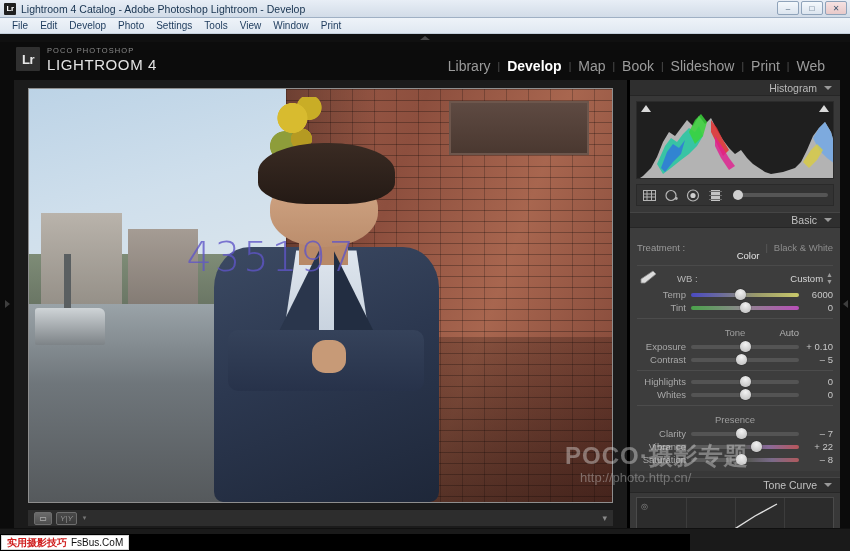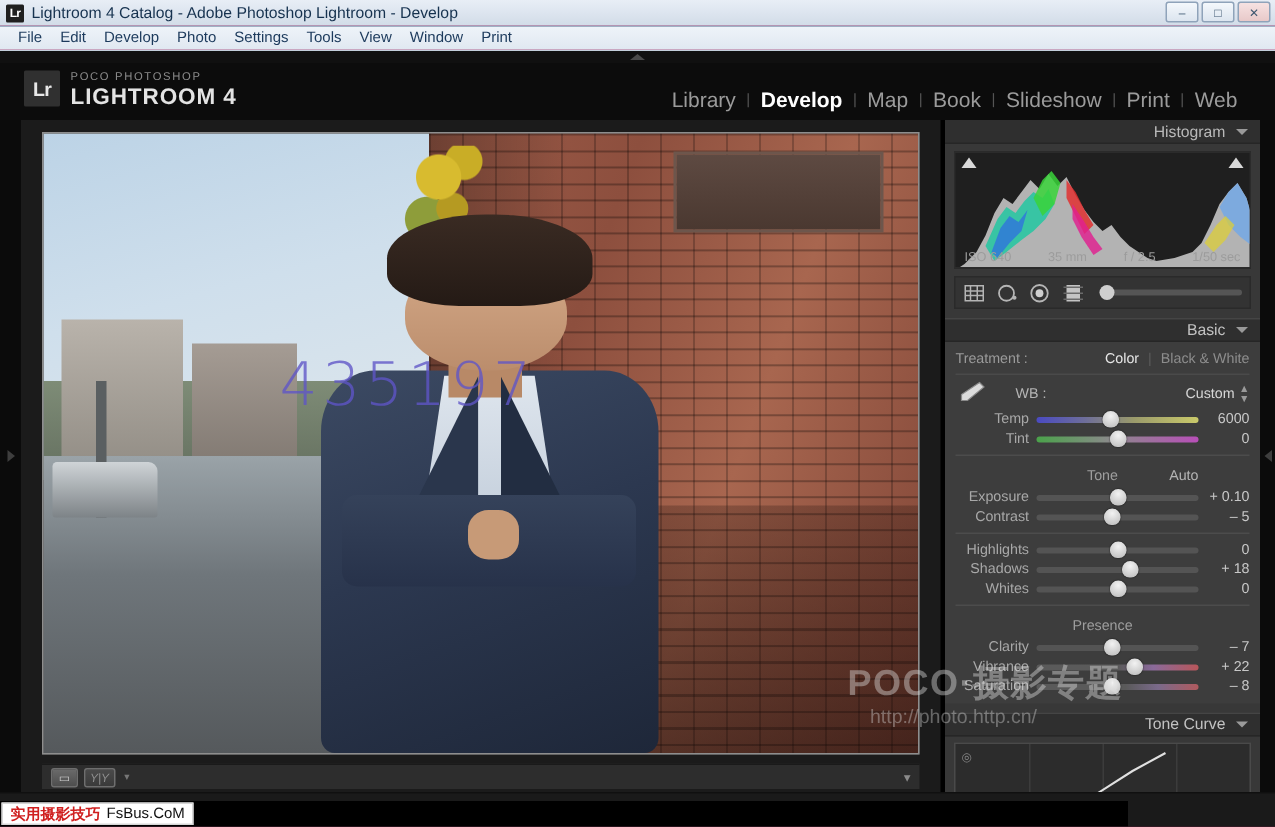--- a/index.html
+++ b/index.html
@@ -69,21 +69,21 @@
   .lr-badge {
     width:24px; height:24px; background:#303030; color:#e8e8e8;
     font-size:13px; font-weight:bold; display:flex; align-items:center;
     justify-content:center; letter-spacing:-0.5px; border-radius:1px;
   }
   .identity-text { line-height:1; }
   .identity-sub {
     font-size:7.5px; color:#8c8c8c; letter-spacing:1.1px; display:block; margin-bottom:2px;
   }
   .identity-main {
-    font-size:15px; color:#e3e3e3; letter-spacing:0.6px; display:block; font-weight:700;
+    font-size:15px; color:#e3e3e3; letter-spacing:0.6px; display:block; font-weight:400;
   }
   .modules {
     position:absolute; right:18px; top:16px; display:flex; align-items:center;
   }
   .module { font-size:14px; color:#9b9b9b; padding:0 7px; white-space:nowrap; }
   .module.active { color:#ffffff; font-weight:bold; }
   .module-sep { color:#555; font-size:10px; }
 
   
   .left-strip {
@@ -298,21 +298,21 @@
     border-top:1px solid #454545; border-bottom:1px solid #262626;
   }
   .sec-body { background:#3d3d3d; padding:4px 7px 5px 7px; }
 
   .treatment-row {
     display:flex; align-items:center; color:#9a9a9a; font-size:9.5px;
     padding:2px 0 4px 0; border-bottom:1px solid #4a4a4a;
   }
   .treatment-row .lbl { width:58px; }
   .treatment-row .opt { margin-left:auto; display:flex; align-items:center; gap:6px; }
-  .opt .on { color:#e6e6e6; }
+  .opt .on { color:#e6e6e6;margin-top:16px; }
   .opt .off { color:#8d8d8d; }
   .opt .bar { color:#5c5c5c; }
 
   .wb-row {
     display:flex; align-items:center; padding:4px 0 2px 0;
     color:#b5b5b5; font-size:9.5px;
   }
   .eyedropper { width:22px; color:#cfcfcf; }
   .wb-label { margin-left:18px; }
   .wb-value { margin-left:auto; color:#d6d6d6; display:flex; align-items:center; gap:3px; }
@@ -352,21 +352,21 @@
   .tc-line { position:absolute; left:0; top:0; }
   .tc-pt { position:absolute; left:4px; top:4px; color:#888; font-size:8px; }
 
   .bottom-bar {
     position:absolute; left:0; top:494px; width:850px; height:23px;
     background:#1a1a1a; border-top:1px solid #101010;
   }
 
   
   .taskbar {
-    position:absolute; left:0; bottom:0; width:752px; height:17px;
+    position:absolute; left:0; bottom:0; width:690px; height:17px;
     background:#000; display:flex; align-items:center;
   }
   .task-item {
     height:15px; background:#fff; border:1px solid #d6d6d6;
     display:flex; align-items:center; padding:0 5px; gap:4px;
     font-size:10px; color:#111; margin-left:1px;
   }
   .task-cn { color:#d02020; font-weight:bold; }
 
   .poco-wm {
@@ -492,26 +492,20 @@
           <path d="M20,62 L28,44 L34,36 L40,40 L46,32 L52,26 L58,30 L62,24 L66,34 L60,44 L52,52 L44,58 L34,66 L26,72 Z" fill="#19c8a0" opacity="0.8"></path>
           <path d="M24,66 L30,50 L36,42 L42,46 L48,38 L44,52 L36,60 L28,70 Z" fill="#2f6fe0" opacity="0.75"></path>
           <path d="M52,30 L58,18 L64,12 L70,20 L66,34 L58,42 Z" fill="#3ad43a" opacity="0.85"></path>
           <path d="M74,18 L80,26 L86,38 L92,48 L86,54 L80,42 L74,30 Z" fill="#e03030" opacity="0.85"></path>
           <path d="M78,34 L86,46 L92,56 L98,64 L92,68 L84,56 L78,44 Z" fill="#e02090" opacity="0.82"></path>
           <path d="M176,36 L182,26 L188,20 L194,30 L198,44 L198,62 L190,56 L182,48 Z" fill="#6fa8e8" opacity="0.8"></path>
           <path d="M166,60 L174,48 L180,42 L186,48 L180,58 L172,66 Z" fill="#e0d030" opacity="0.7"></path>
         </svg>
         <div class="clip-tri clip-l"></div>
         <div class="clip-tri clip-r"></div>
-        <div class="hist-meta">
-          <span>ISO 640</span>
-          <span>35 mm</span>
-          <span>f / 2.5</span>
-          <span>1/50 sec</span>
-        </div>
       </div>
 
       <div class="tool-strip">
         <span class="tool-ico">
           <svg width="15" height="13" viewBox="0 0 15 13">
               <g stroke="#b5b5b5" stroke-width="1" fill="none">
                 <rect x="1.5" y="1.5" width="12" height="10"></rect>
                 <line x1="5" y1="1.5" x2="5" y2="11.5"></line>
                 <line x1="9.5" y1="1.5" x2="9.5" y2="11.5"></line>
                 <line x1="1.5" y1="5" x2="13.5" y2="5"></line>
@@ -614,27 +608,20 @@
         <div class="divider"></div>
 
         <div class="slider-row">
           <span class="name">Highlights</span>
           <span class="track">
               <span class="knob" style="left:50%"></span>
             </span>
           <span class="val">0</span>
         </div>
         <div class="slider-row">
-          <span class="name">Shadows</span>
-          <span class="track">
-              <span class="knob" style="left:58%"></span>
-            </span>
-          <span class="val">+ 18</span>
-        </div>
-        <div class="slider-row">
           <span class="name">Whites</span>
           <span class="track">
               <span class="knob" style="left:50%"></span>
             </span>
           <span class="val">0</span>
         </div>
 
         <div class="divider"></div>
 
         <div class="grp-title">

